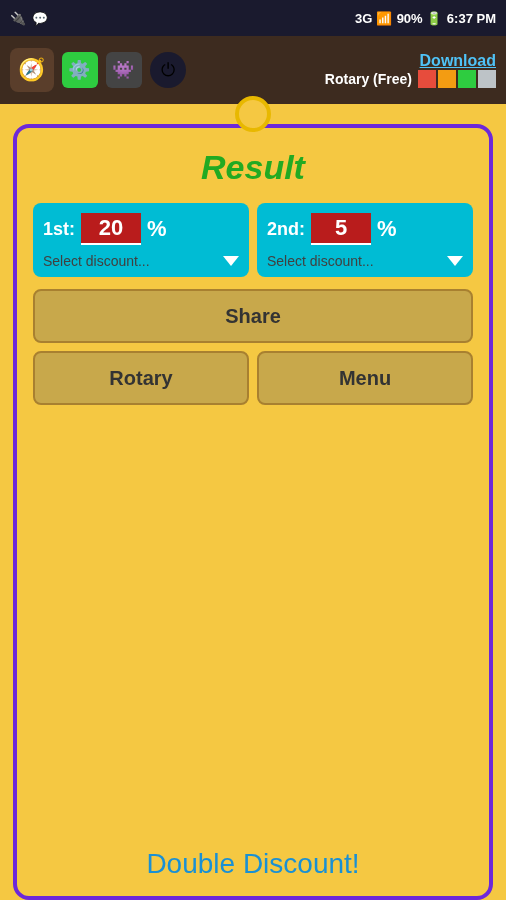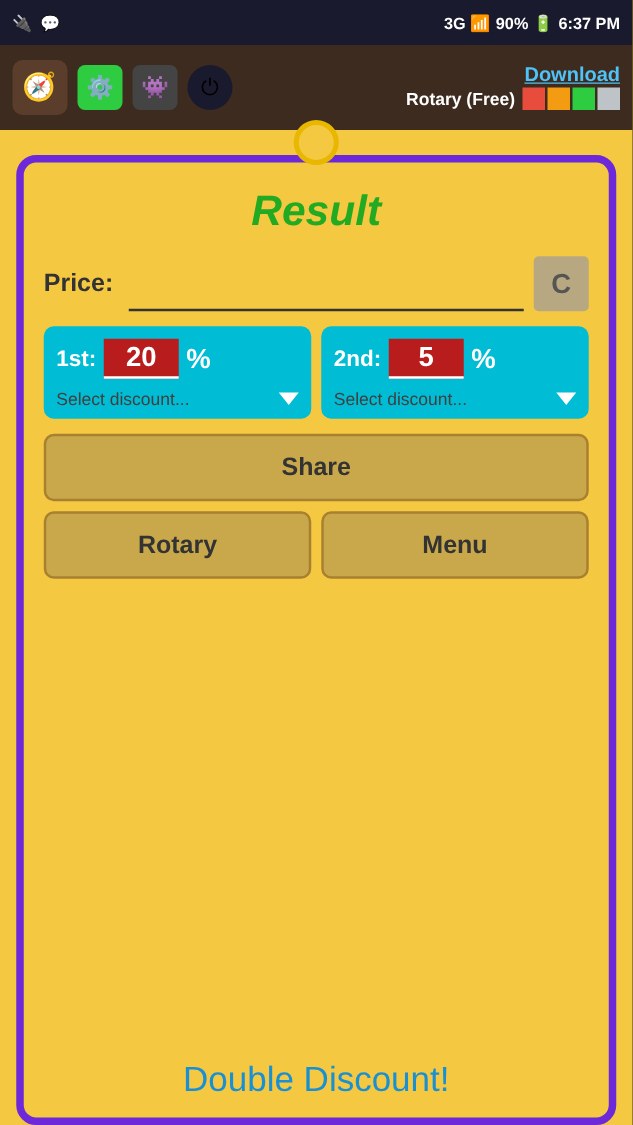--- a/index.html
+++ b/index.html
@@ -120,21 +120,21 @@
       transform: translateX(-50%);
       border: 4px solid #e8b800;
       z-index: 10;
     }
 
     
     #tag-shape {
       width: 480px;
       margin: 0 auto;
       background: #f5c842;
-      border: 6px solid #6d28d9;
+      border: 4px solid #6d28d9;
       border-radius: 16px;
       padding: 20px 16px 16px 16px;
       margin-top: 20px;
       display: flex;
       flex-direction: column;
       align-items: center;
       flex: 1;
     }
 
     
@@ -317,25 +317,20 @@
   </div>
 </div>
 
 <div id="main-content">
   <div id="tag-notch"></div>
 
   <div id="tag-shape">
 
     <div id="result-title">Result</div>
 
-    <div id="price-row">
-      <span id="price-label">Price:</span>
-      <input id="price-input" type="text" style="">
-      <button id="clear-btn">C</button>
-    </div>
 
     <div id="discount-row">
 
       <div class="discount-panel">
         <div class="discount-top">
           <span class="disc-label">1st:</span>
           <input class="disc-input" type="text" value="20" style="">
           <span class="disc-pct">%</span>
         </div>
         <div class="discount-bottom">

